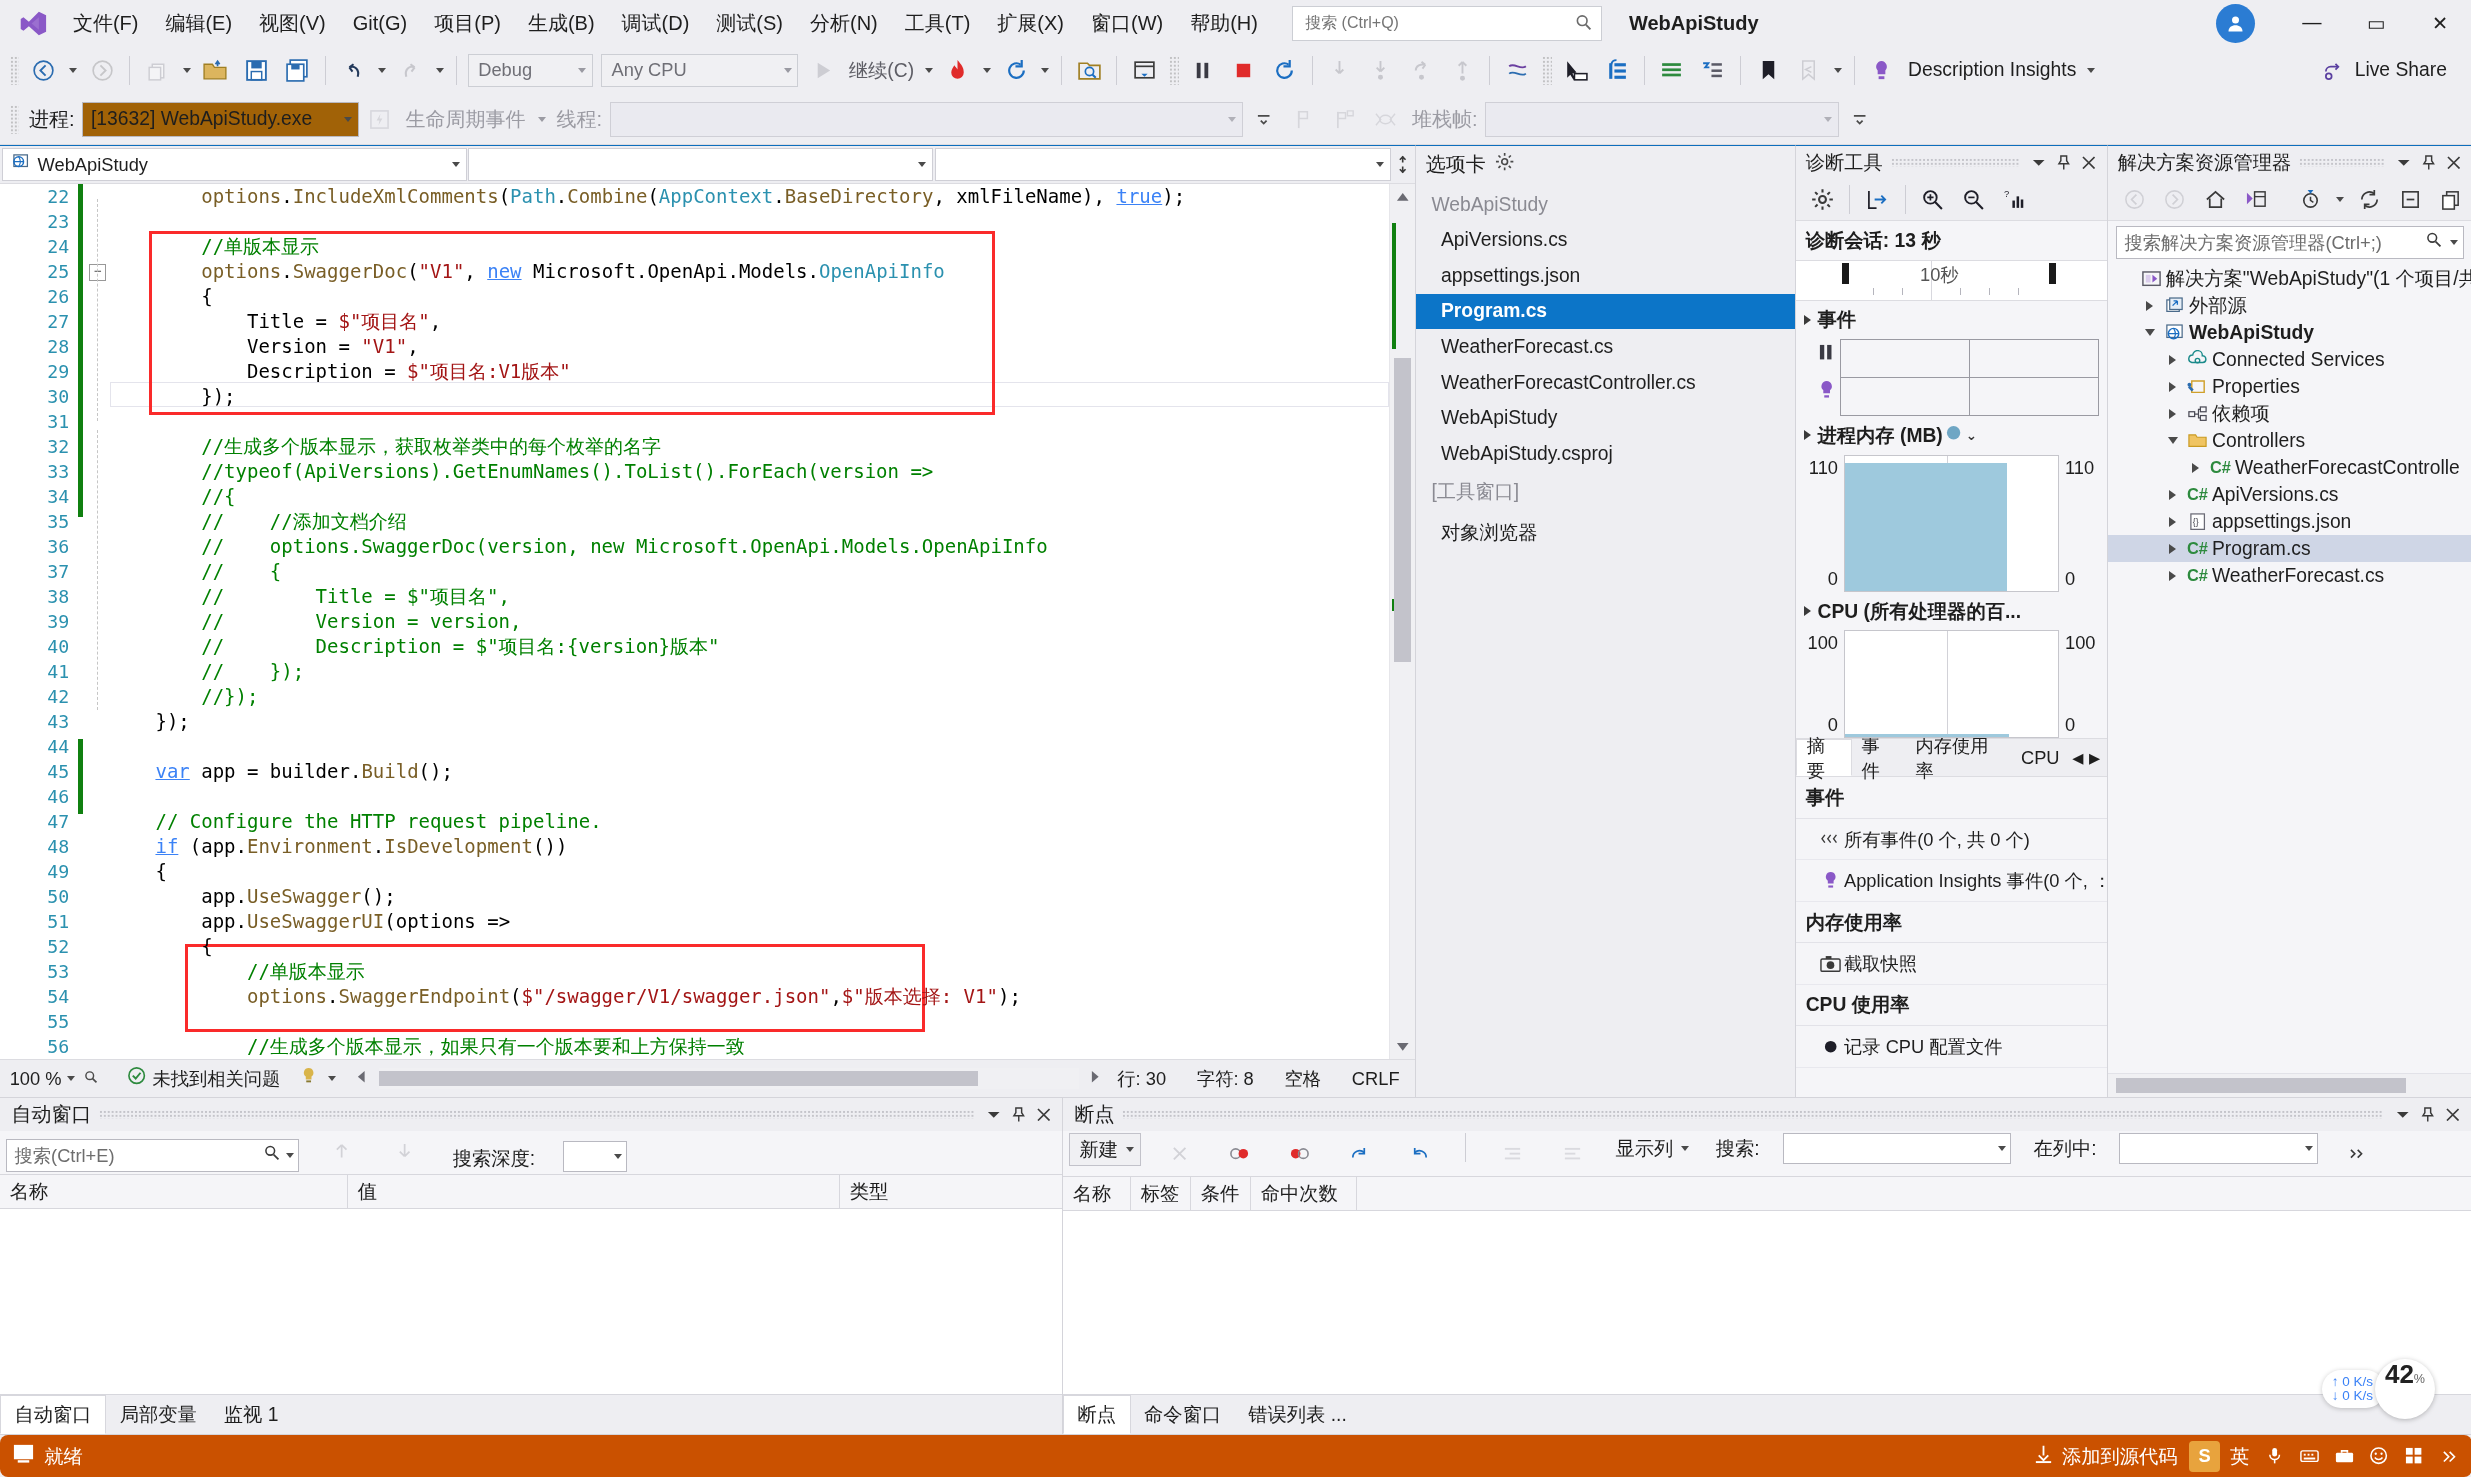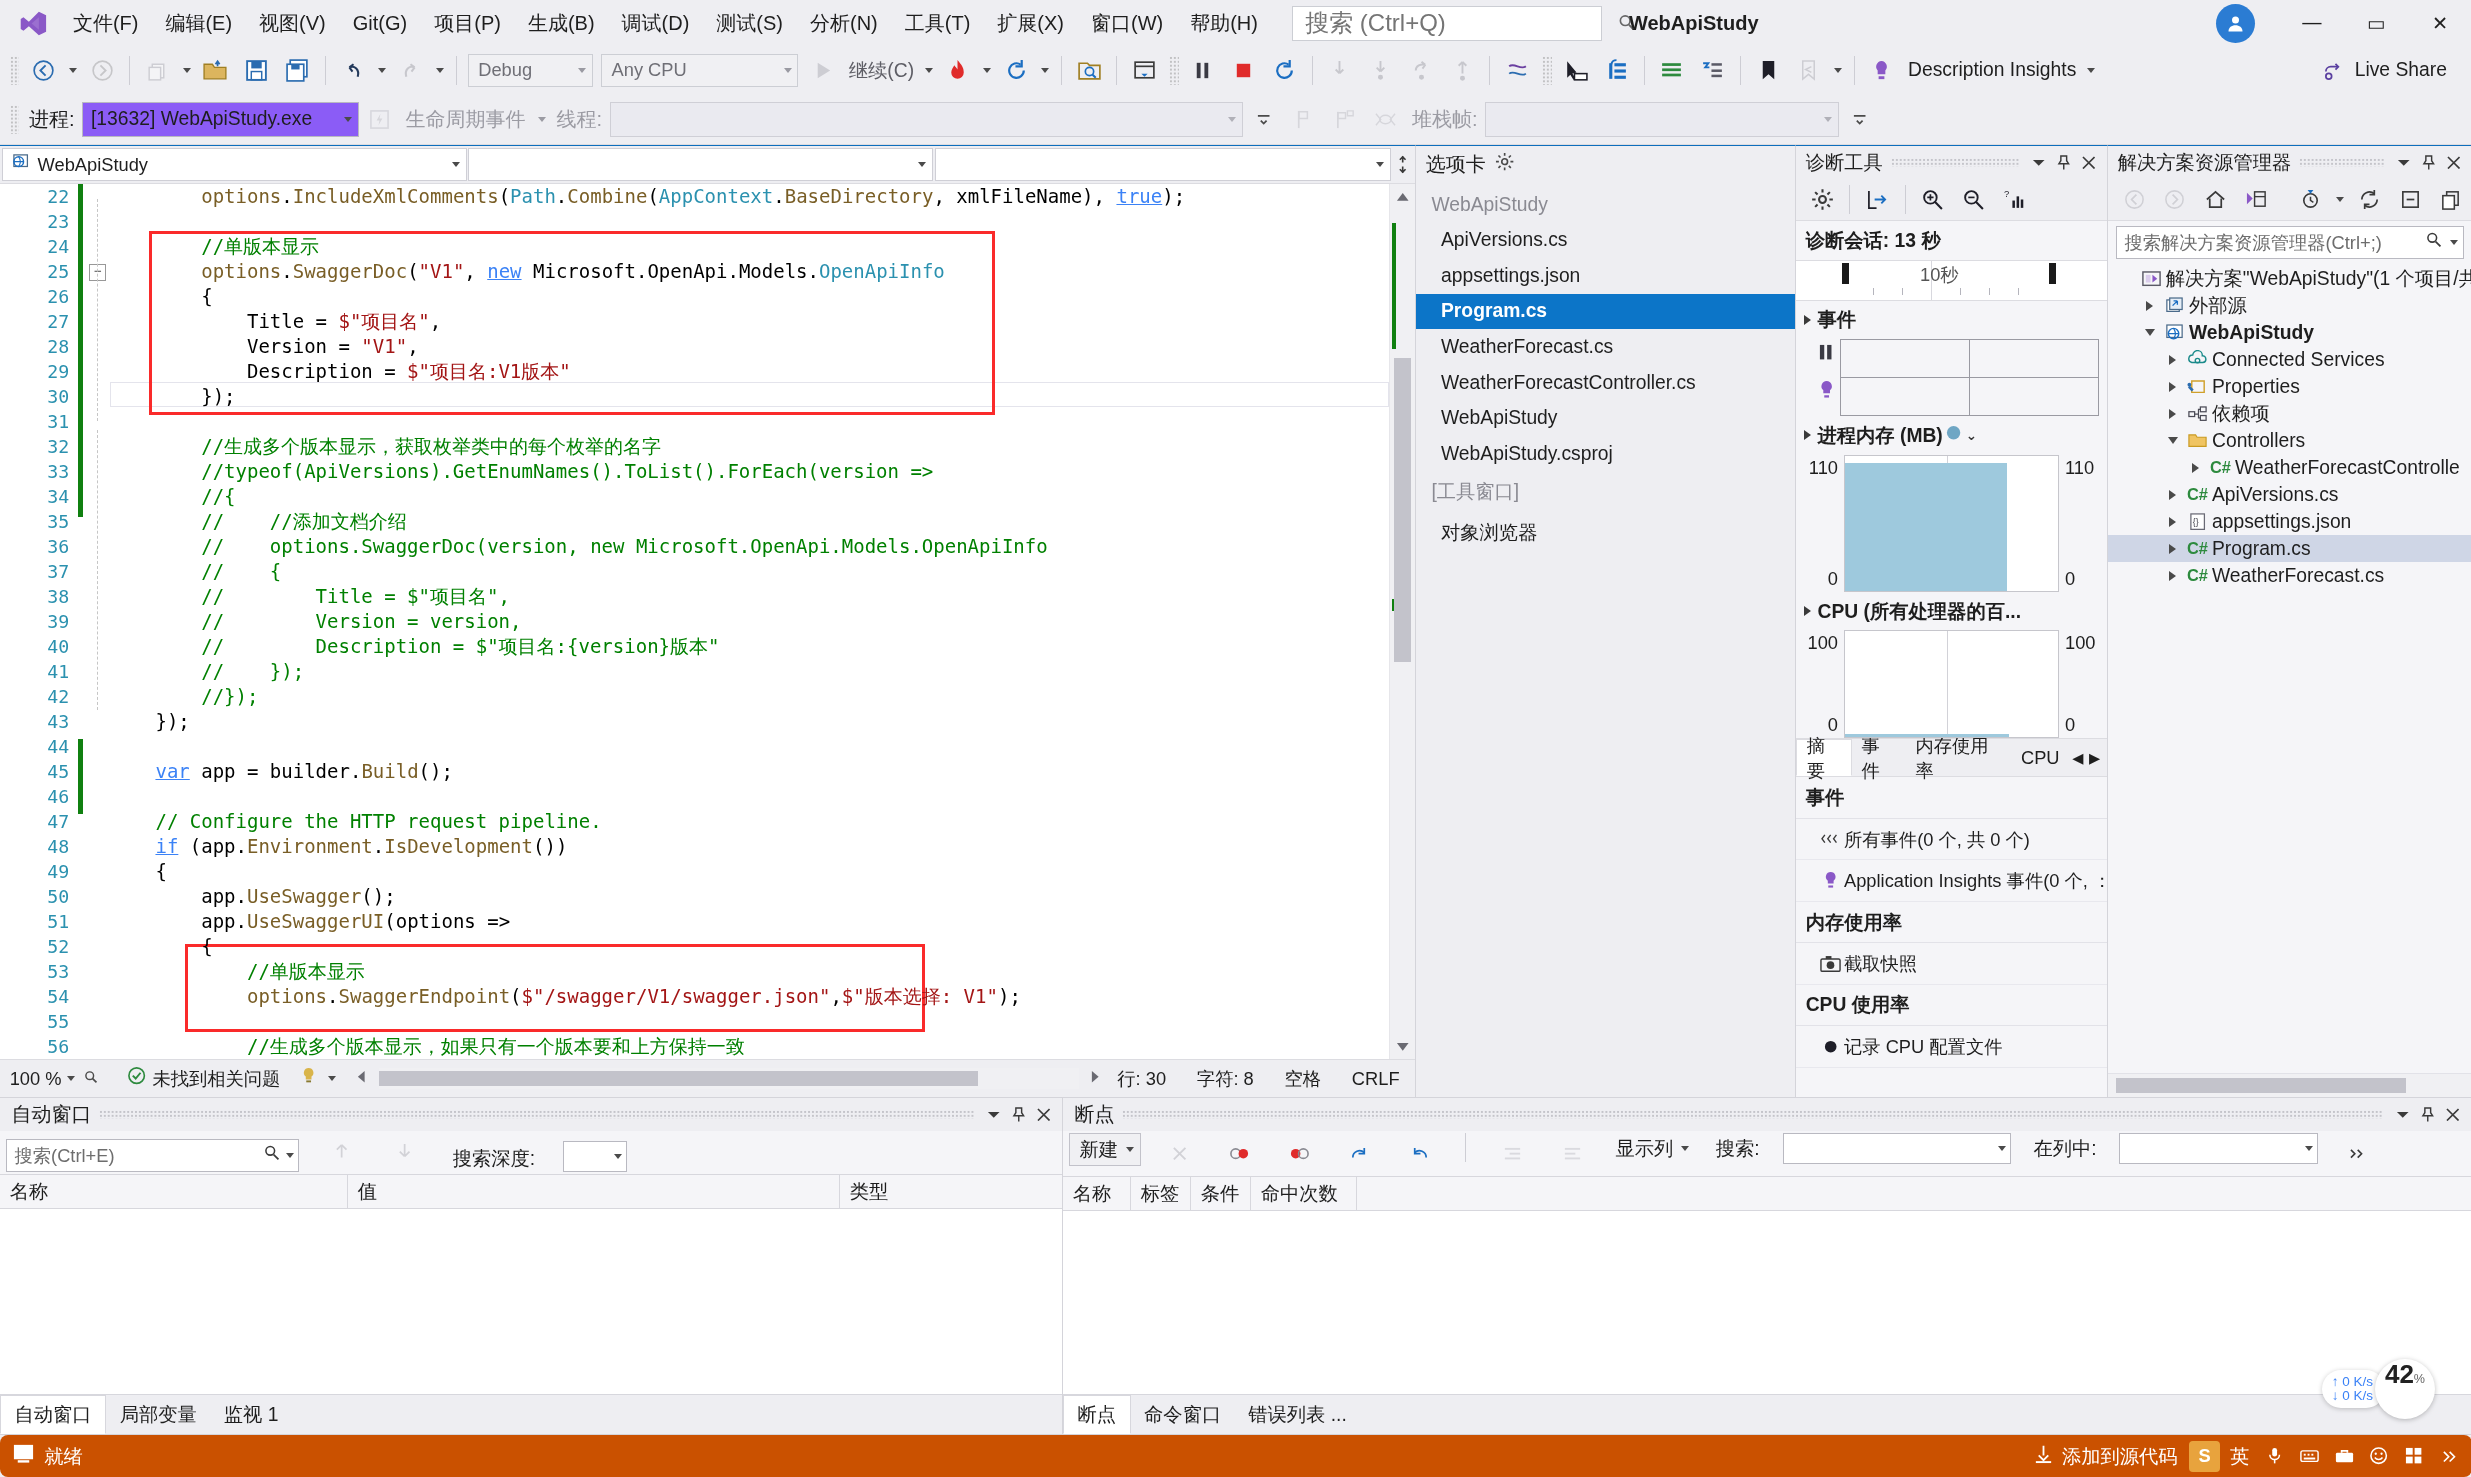--- a/index.html
+++ b/index.html
@@ -10,21 +10,21 @@
     -webkit-font-smoothing:antialiased;
   }
   .app{position:relative;width:2472px;height:1477px;display:flex;flex-direction:column;background:#eeeef2;}
 
   
   .titlebar{height:46px;display:flex;align-items:center;background:#eeeef2;flex:0 0 46px;}
   .vs-logo{width:42px;height:42px;margin:0 5.8px 0 11.6px;display:flex;align-items:center;justify-content:center;}
   .menu{display:flex;align-items:center;height:46px;}
   .menu-item{padding:0 13.5px;height:46px;line-height:46px;font-size:20px;color:#1e1e1e;cursor:default;white-space:nowrap;}
   .qsearch{margin-left:21px;width:292px;height:33px;border:1px solid #ccced4;background:#fff;display:flex;align-items:center;padding:0 5.8px 0 9.7px;}
-  .qsearch input{border:0;outline:0;flex:1;font-size:24px;color:#000000;background:transparent;font-family:inherit;}
+  .qsearch input{border:0;outline:0;flex:1;font-size:16px;color:#000000;background:transparent;font-family:inherit;}
   .qsearch .mag{width:21px;height:21px;opacity:.75;}
   .win-title{margin-left:27px;font-size:20px;font-weight:bold;color:#1e1e1e;}
   .tb-right{margin-left:auto;display:flex;align-items:center;height:46px;}
   .acct{width:39px;height:39px;border-radius:50%;background:#2b7cd3;color:#fff;font-size:15.4px;display:flex;align-items:center;justify-content:center;margin-right:25px;}
   .wbtn{width:64px;height:46px;display:flex;align-items:center;justify-content:center;font-size:19.3px;color:#1e1e1e;}
 
   
   .toolbar{height:48px;display:flex;align-items:center;background:#eeeef2;flex:0 0 48px;padding-left:5.8px;}
   .grip{width:9.7px;height:29px;margin:0 3.9px;opacity:.45;
     background-image:radial-gradient(#8a8a8a 1px, transparent 1.2px);
@@ -36,21 +36,21 @@
   .combo{height:31px;border:1px solid #ccced4;background:#f0f0f3;display:flex;align-items:center;justify-content:space-between;padding:0 5.8px 0 9.7px;font-size:18.3px;color:#6f6f76;margin:0 3.9px;}
   .combo .cc{width:0;height:0;border-left:4.8px solid transparent;border-right:4.8px solid transparent;border-top:5.8px solid #9a9aa2;}
   .tb-label{font-size:19.3px;color:#5e5e66;padding:0 5.8px;}
   .tb-right2{margin-left:auto;display:flex;align-items:center;padding-right:13.5px;}
   .liveshare{display:flex;align-items:center;font-size:19.3px;color:#1e1e1e;padding:0 11.6px;}
 
   
   .debugbar{height:50px;display:flex;align-items:center;background:#eeeef2;flex:0 0 50px;padding-left:5.8px;border-bottom:1px solid #dcdce1;}
   .db-label{font-size:20px;color:#1e1e1e;margin:0 7.7px 0 5.8px;white-space:nowrap;}
   .db-label.dim{color:#9b9ba3;}
-  .db-combo{height:33px;border:1px solid #b9b9c1;background:#8b5cf6;display:flex;align-items:center;justify-content:space-between;padding:0 5.8px 0 7.7px;font-size:19.3px;color:#1e1e1e;}
+  .db-combo{height:33px;border:1px solid #b9b9c1;background:#a16207;display:flex;align-items:center;justify-content:space-between;padding:0 5.8px 0 7.7px;font-size:19.3px;color:#1e1e1e;}
   .db-combo.empty{background:#eaeaf0;border-color:#cfcfd6;}
 
   
   .bodyrow{display:flex;flex:1;min-height:0;background:#eeeef2;}
 
   
   .editorwrap{width:1415px;display:flex;flex-direction:column;border-top:1.9px solid #0d6ebd;background:#fff;}
   .navbar{height:37px;display:flex;align-items:stretch;background:#eeeef2;border-bottom:1px solid #dcdce1;}
   .navcombo{display:flex;align-items:center;border:1px solid #cfcfd6;background:#fff;margin:1.9px 0 1.9px 1.9px;padding:0 5.8px 0 7.7px;font-size:18.3px;}
   .navcombo .cc{width:0;height:0;border-left:4.8px solid transparent;border-right:4.8px solid transparent;border-top:5.8px solid #4a4a4a;margin-left:auto;}

